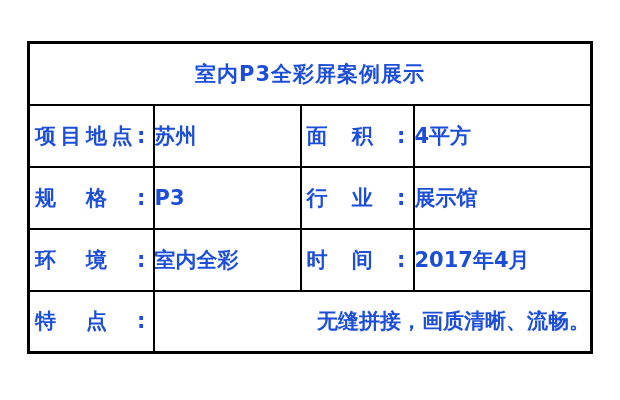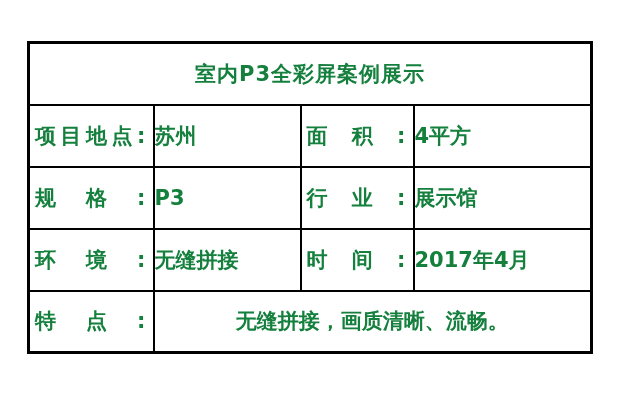--- a/index.html
+++ b/index.html
@@ -25,21 +25,21 @@
     top: 41px;
     width: 563px;
     height: 310px;
     border-collapse: collapse;
     table-layout: fixed;
     background: #ffffff;
     border: 3px solid #000000;
   }
   table.case td {
     border: 2px solid #000000;
-    color: #15803d;
+    color: #1d4ed8;
     font-weight: bold;
     font-size: 21px;
     vertical-align: middle;
     overflow: hidden;
     padding: 0;
   }
   table.case tr {
     height: 62px;
   }
   tr.title-row {
@@ -53,21 +53,21 @@
   .jlabel {
     display: flex;
     justify-content: space-between;
     align-items: center;
     padding: 0 7px 0 5px;
   }
   td.value {
     text-align: left;
   }
   td.feature-value {
-    text-align: center;
+    text-align: right;
     padding-left: 10px;
   }
 </style>
 </head>
 <body>
 
 <div class="stage">
   <table class="case">
     <colgroup>
       <col style="width:125px">
@@ -118,21 +118,21 @@
       <td class="value">展示馆</td>
     </tr>
     <tr>
       <td>
         <div class="jlabel">
               <span>环</span>
               <span>境</span>
               <span>:</span>
             </div>
       </td>
-      <td class="value">无缝拼接</td>
+      <td class="value">室内全彩</td>
       <td>
         <div class="jlabel">
               <span>时</span>
               <span>间</span>
               <span>:</span>
             </div>
       </td>
       <td class="value">2017年4月</td>
     </tr>
     <tr>

